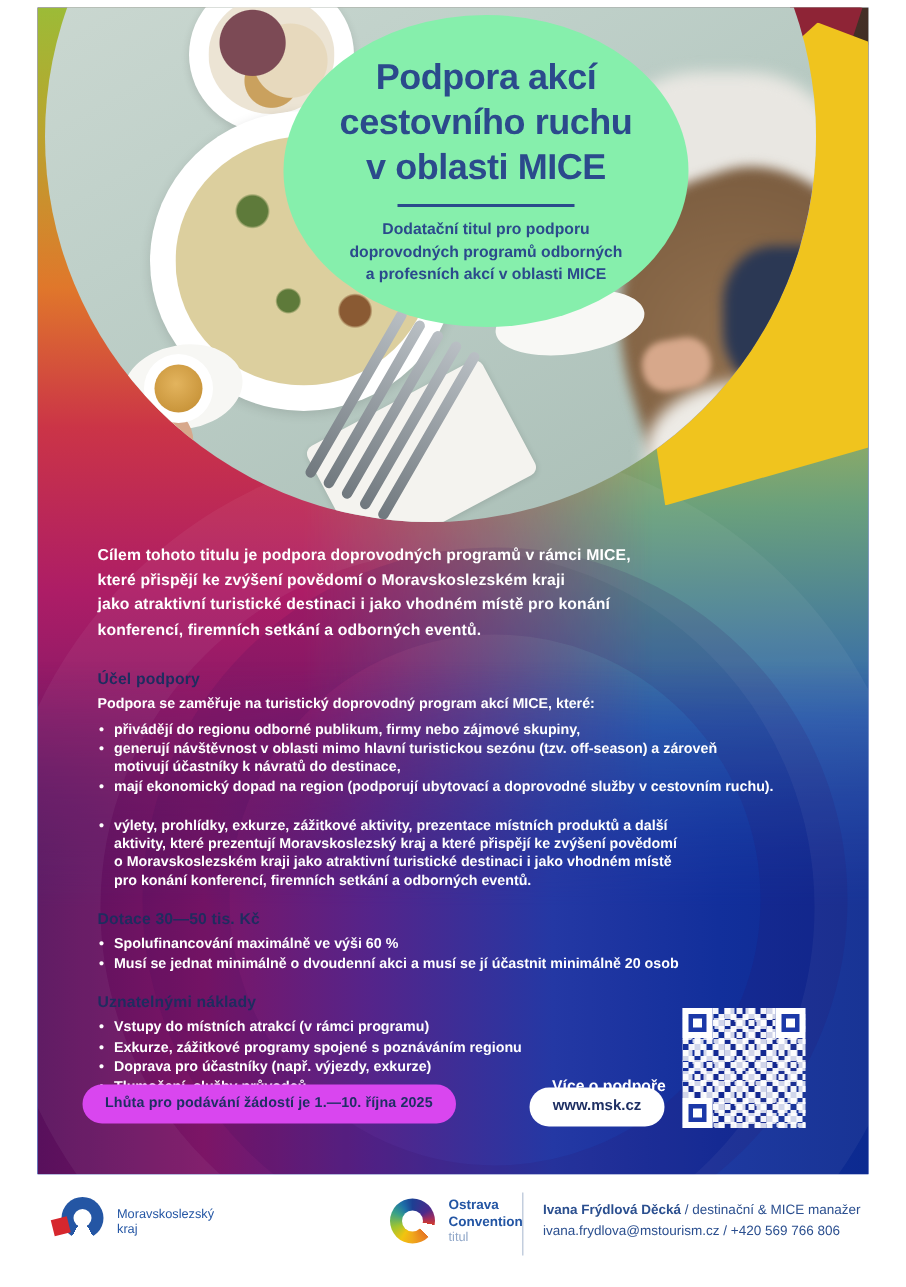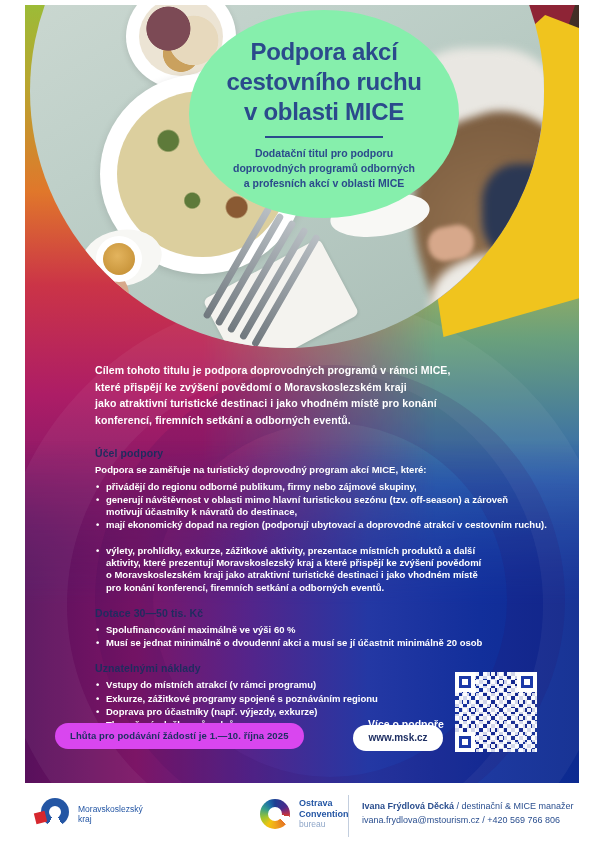--- a/index.html
+++ b/index.html
@@ -69,21 +69,21 @@
   .w-hand { left:398px; top:392px; width:46px; height:34px; background:#d7a88b; border-radius:16px; transform:rotate(-10deg); filter:blur(2px); }
 
   
   .title-ellipse { position:absolute; left:164px; top:5px; width:270px; height:208px; background:#86efac; border-radius:50%;
     display:flex; flex-direction:column; align-items:center; justify-content:center; text-align:center; }
   .title-ellipse h1 { font-size:24px; line-height:30px; font-weight:bold; color:#2b4a8c; white-space:pre-line; letter-spacing:-0.3px; }
   .title-divider { width:118px; height:2px; background:#2b4a8c; margin:9px auto 8px; }
   .title-sub { font-size:10.5px; line-height:15px; font-weight:bold; color:#2b4a8c; white-space:pre-line; }
 
   
-  .content { position:absolute; left:40px; top:357px; width:480px; color:#fff;margin-left:30px; }
+  .content { position:absolute; left:40px; top:357px; width:480px; color:#fff; }
   .intro { font-size:10.5px; line-height:16.5px; font-weight:bold; white-space:pre-line; margin-bottom:19px; letter-spacing:0.1px; }
   .sec h2 { font-size:10.5px; line-height:13px; font-weight:bold; color:#1e2c5f; margin-bottom:4px; letter-spacing:0.1px; }
   .sec .lead { font-size:9.5px; line-height:12.5px; font-weight:bold; margin-bottom:4px; }
   .sec { margin-bottom:13px; }
   .bullet { position:relative; padding-left:11px; font-size:9.5px; line-height:12.3px; font-weight:bold; white-space:pre-line; margin-bottom:1px; }
   .bullet .dot { position:absolute; left:1px; top:0; }
 
   .deadline-pill { position:absolute; left:30px; top:718px; height:26px; line-height:26px; padding:0 15px;
     background:#d946ef; border-radius:14px; color:#1e2f63; font-size:9.5px; font-weight:bold; letter-spacing:0.1px; }
   .more-info { position:absolute; left:343px; top:679px; color:#fff; font-size:10.5px; line-height:15px; font-weight:bold; white-space:pre-line;margin-top:33px; }
@@ -183,21 +183,21 @@
 které přispějí ke zvýšení povědomí o Moravskoslezském kraji
 jako atraktivní turistické destinaci i jako vhodném místě pro konání
 konferencí, firemních setkání a odborných eventů.</div>
 
       <div class="sec">
         <h2>Účel podpory</h2>
         <div class="lead">Podpora se zaměřuje na turistický doprovodný program akcí MICE, které:</div>
         <div class="bullet"><span class="dot">•</span><span>přivádějí do regionu odborné publikum, firmy nebo zájmové skupiny,</span></div>
         <div class="bullet"><span class="dot">•</span><span>generují návštěvnost v oblasti mimo hlavní turistickou sezónu (tzv. off-season) a zároveň
 motivují účastníky k návratů do destinace,</span></div>
-        <div class="bullet"><span class="dot">•</span><span>mají ekonomický dopad na region (podporují ubytovací a doprovodné atrakcí v cestovním ruchu).</span></div>
+        <div class="bullet"><span class="dot">•</span><span>mají ekonomický dopad na region (podporují ubytovací a doprovodné služby v cestovním ruchu).</span></div>
       </div>
 
       <div class="sec">
         <div class="bullet"><span class="dot">•</span><span>výlety, prohlídky, exkurze, zážitkové aktivity, prezentace místních produktů a další
 aktivity, které prezentují Moravskoslezský kraj a které přispějí ke zvýšení povědomí
 o Moravskoslezském kraji jako atraktivní turistické destinaci i jako vhodném místě
 pro konání konferencí, firemních setkání a odborných eventů.</span></div>
       </div>
 
       <div class="sec">
@@ -238,21 +238,21 @@
     </div>
 
 
     <div class="logo" style="left:258px; top:13px;">
       <div class="mark">
         <div class="ring-ocb"></div>
       </div>
       <div>
         <div class="logo-label bold">Ostrava
 Convention</div>
-        <div class="logo-label ocb-sub">bureau</div>
+        <div class="logo-label ocb-sub">titul</div>
       </div>
     </div>
 
     <div class="f-divider"></div>
 
     <div class="contact">
       <div><span class="name">Ivana Frýdlová Děcká</span><span> / destinační &amp; MICE manažer</span></div>
       <div>ivana.frydlova@mstourism.cz / +420 569 766 806</div>
     </div>
   </div>

